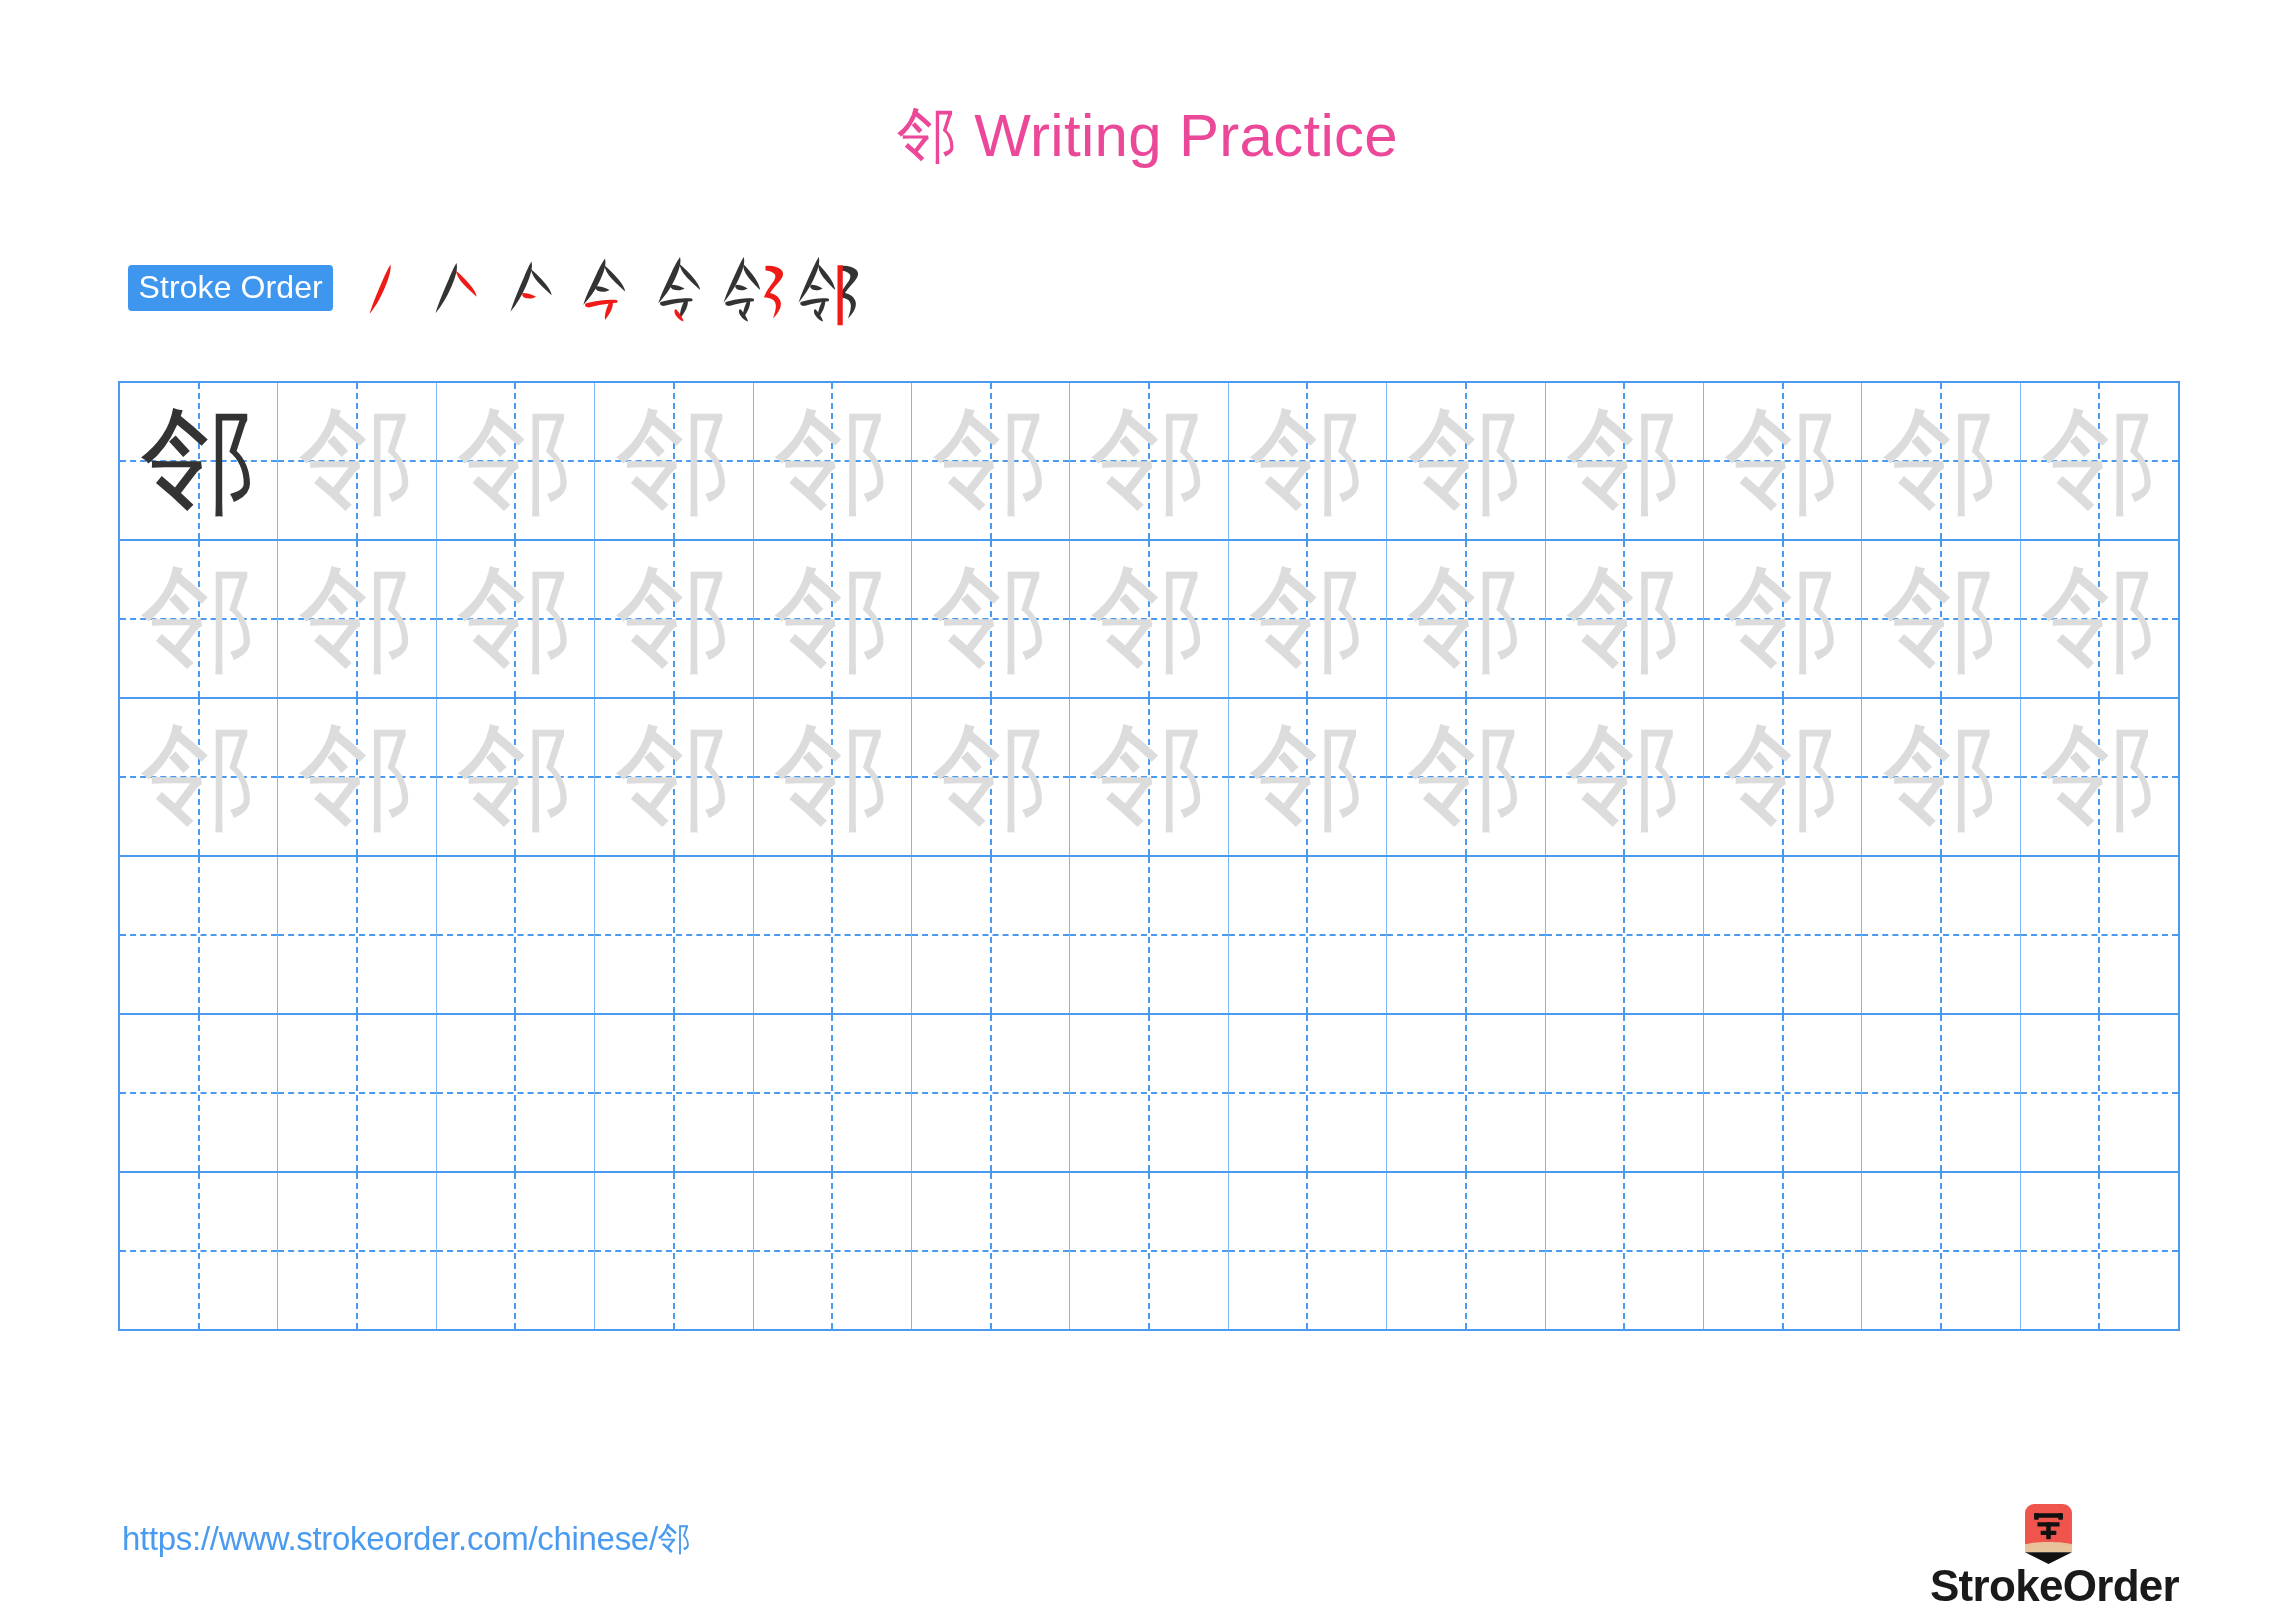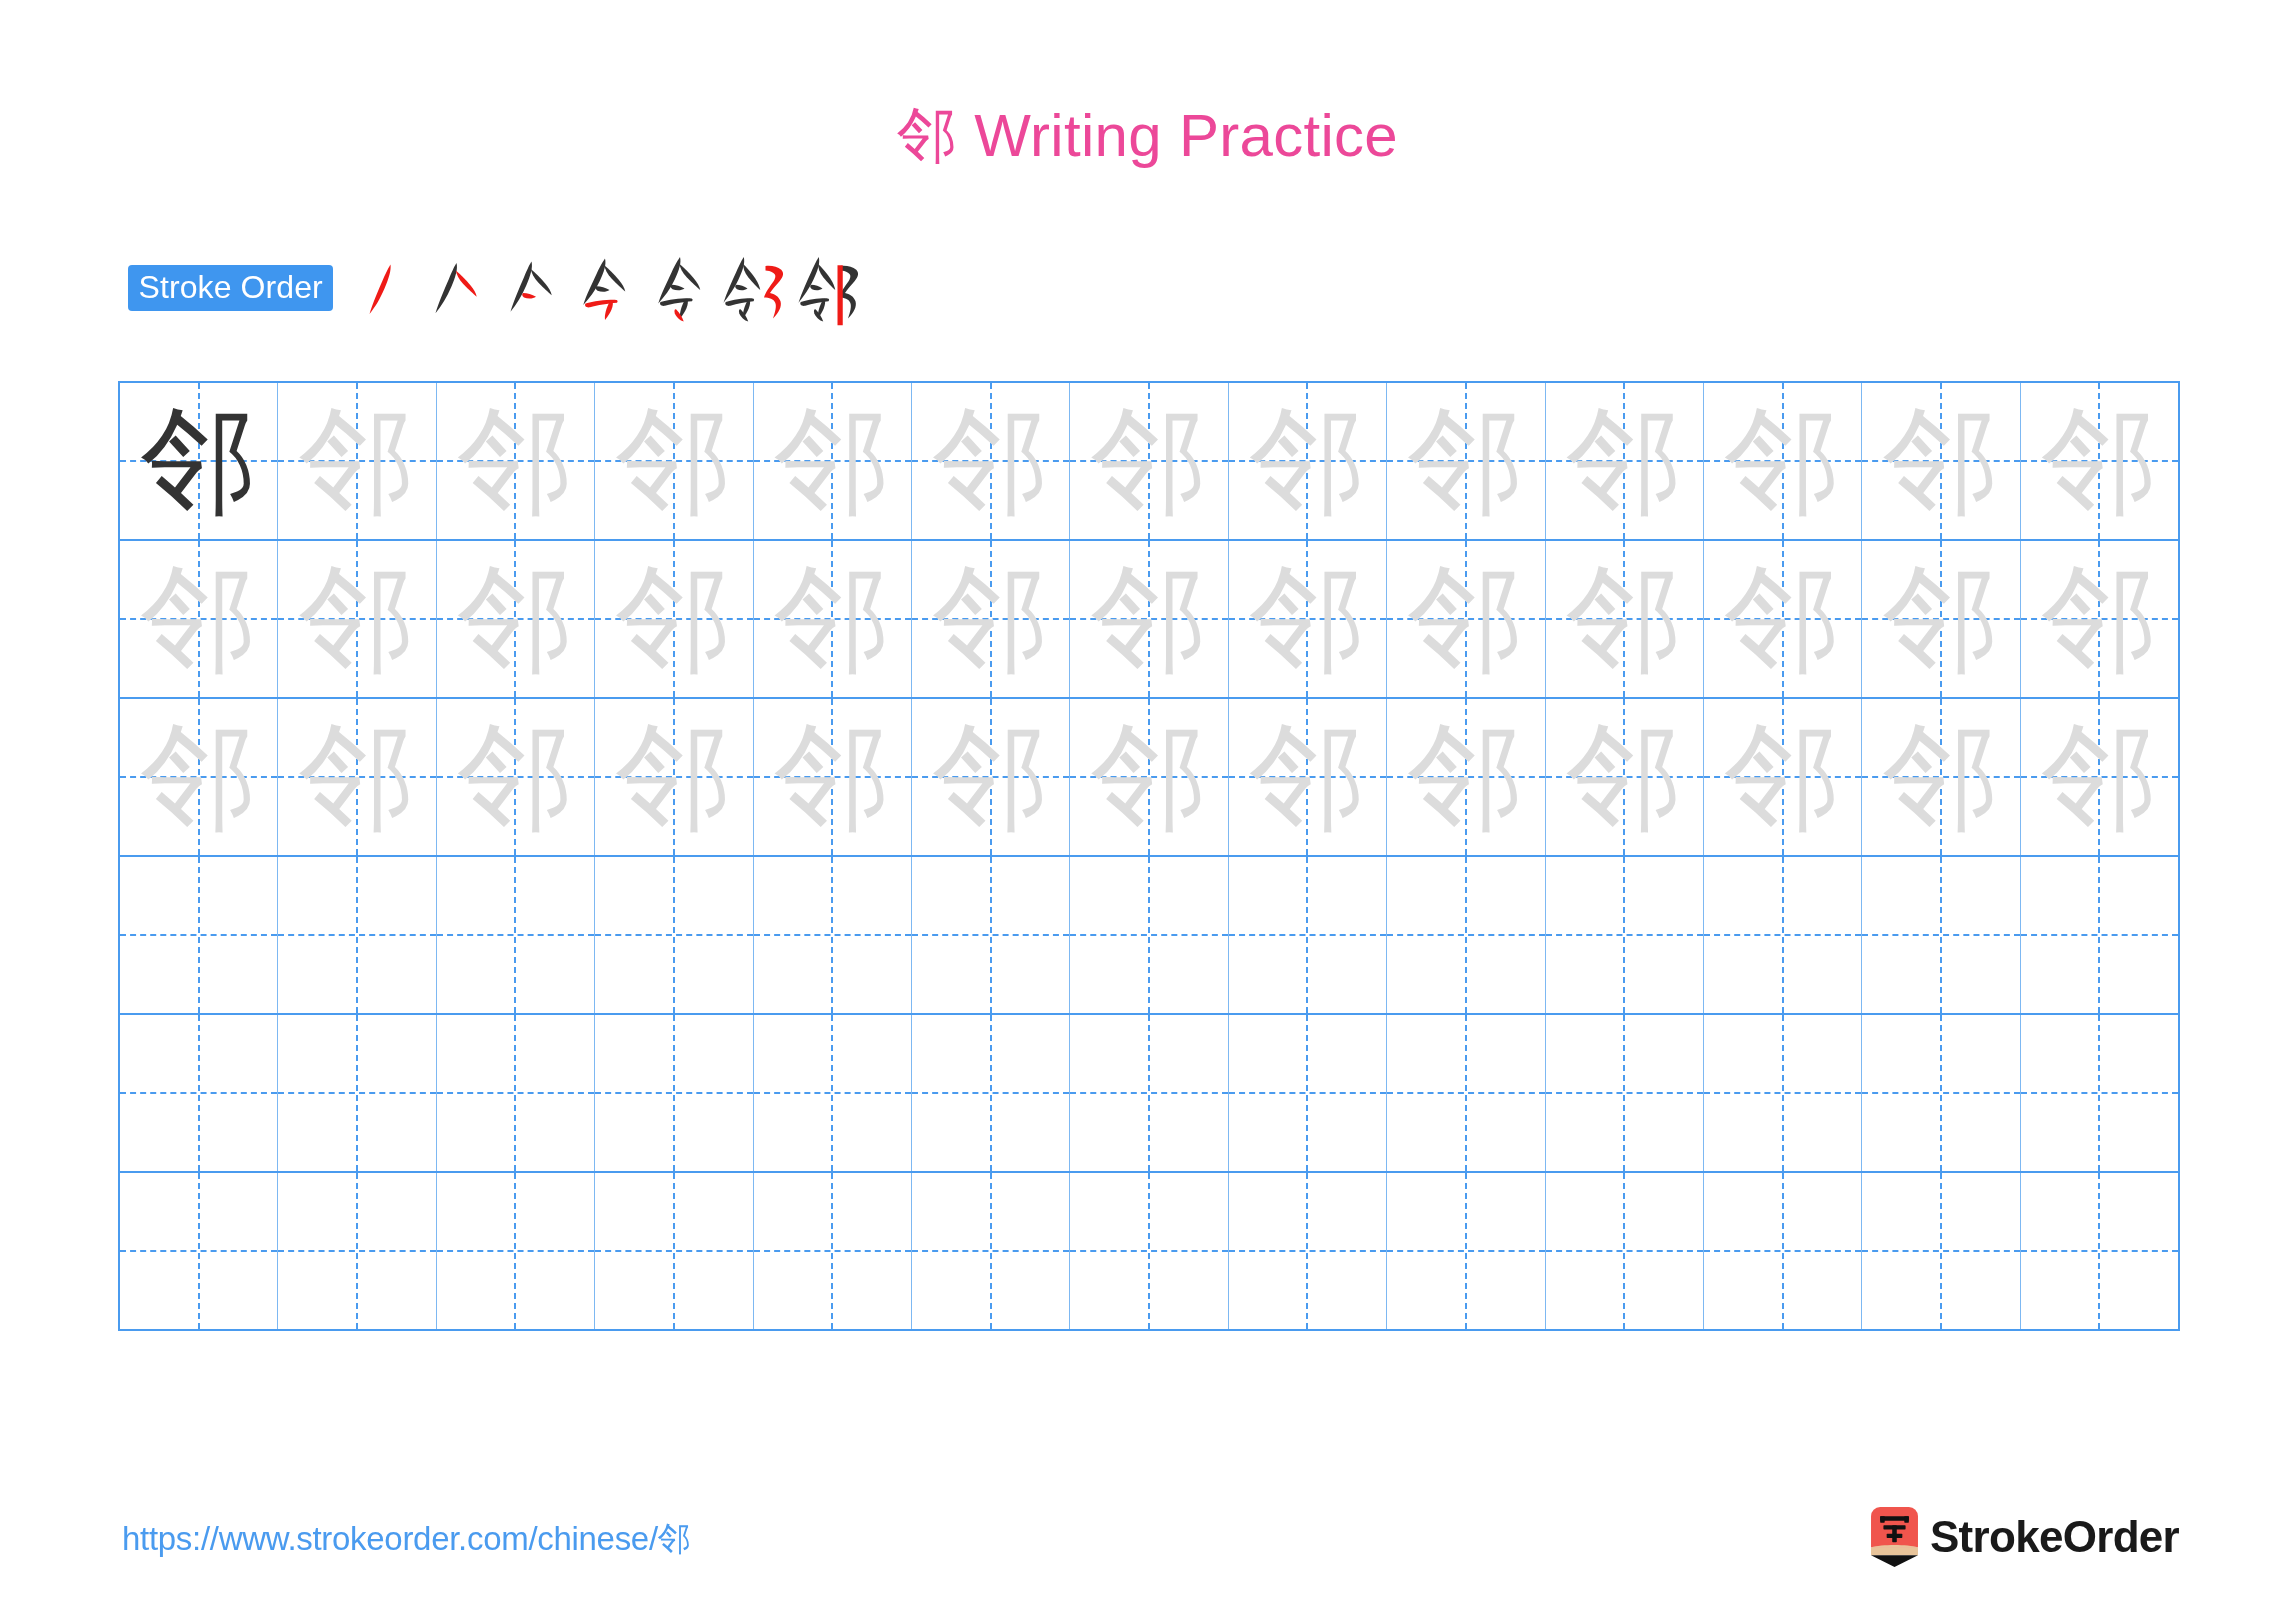--- a/index.html
+++ b/index.html
@@ -149,20 +149,21 @@
     white-space: nowrap;
     letter-spacing: -0.3px;
   }
   #footer-logo {
     position: absolute;
     right: 116px;
     top: 1504px;
     display: flex;
     align-items: center;
     height: 65px;
+    flex-direction: column;
   }
   #logo-mark {
     width: 47px;
     height: 60px;
     position: relative;
     flex: 0 0 auto;
     margin-right: 11.8px;
   }
   #logo-mark svg { display: block; width: 47px; height: 60px; }
   #logo-text {

